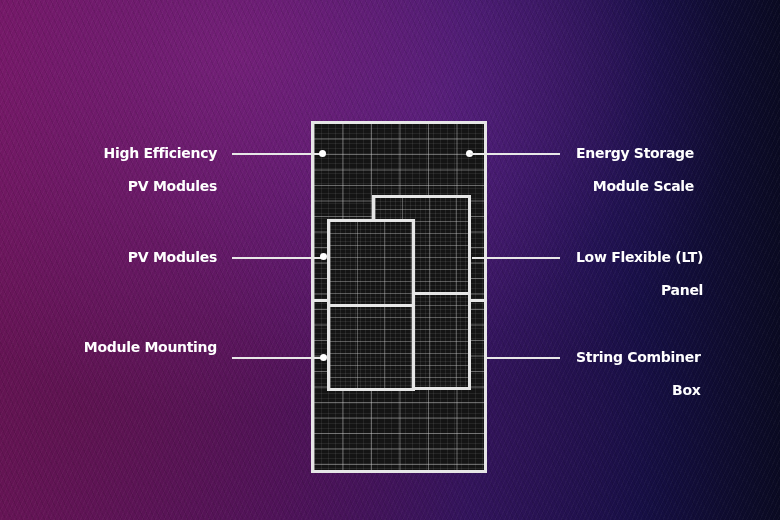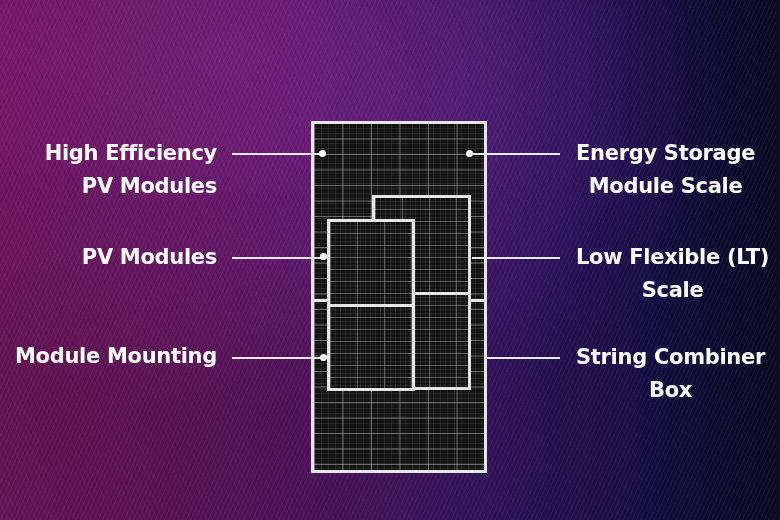--- a/index.html
+++ b/index.html
@@ -12,25 +12,25 @@
         radial-gradient(ellipse at 10% 80%, rgba(90,20,70,0.6), transparent 60%),
         linear-gradient(90deg, #6e1460 0%, #4a1262 35%, #2a1460 60%, #160f45 82%, #0a0a22 100%);
     }
     .texture {
       position: absolute; inset: 0;
       background:
         repeating-linear-gradient(115deg, rgba(255,255,255,0.03) 0 1px, transparent 1px 4px),
         repeating-linear-gradient(65deg, rgba(0,0,0,0.08) 0 1px, transparent 1px 5px);
     }
     .label {
-      position: absolute; color: #fff; font-weight: bold; font-size: 21px;
+      position: absolute; color: #fff; font-weight: bold; font-size: 14px;
       line-height: 33px; letter-spacing: -0.3px;
     }
     .label.left { text-align: right; right: 563px; }
-    .label.right { text-align: center; left: 576px; }
+    .label.right { text-align: right; left: 576px; }
     .line { position: absolute; height: 1.5px; background: #e8e8e8; }
     .dot { position: absolute; width: 7px; height: 7px; border-radius: 50%; background: #fff; }
     .panel {
       position: absolute; background: #141414; border: 3px solid #e6e6e6; box-sizing: border-box;
     }
     .grid-big {
       position: absolute; inset: 0;
       background:
         linear-gradient(90deg, rgba(210,210,210,0.45) 1px, transparent 1px) 0 0 / 28.5px 100%,
         linear-gradient(0deg, rgba(210,210,210,0.45) 1px, transparent 1px) 0 0 / 100% 15.5px,
@@ -77,28 +77,28 @@
 <div class="line" style="left:472px; top:257px; width:88px;"></div>
 <div class="line" style="left:486px; top:357px; width:74px;"></div>
 
 <div class="label left" style="top:137px;">
   <div>High Efficiency</div>
   <div>PV Modules</div>
 </div>
 <div class="label left" style="top:241px;">
   <div>PV Modules</div>
 </div>
-<div class="label left" style="top:340px;">
+<div class="label left" style="top:331px;">
   <div>Module Mounting</div>
 </div>
 
 <div class="label right" style="top:137px;">
   <div>Energy Storage</div>
   <div>Module Scale</div>
 </div>
 <div class="label right" style="top:241px;">
   <div>Low Flexible (LT)</div>
-  <div>Scale</div>
+  <div>Panel</div>
 </div>
 <div class="label right" style="top:341px;">
   <div>String Combiner</div>
   <div>Box</div>
 </div>
 
 </body></html>

